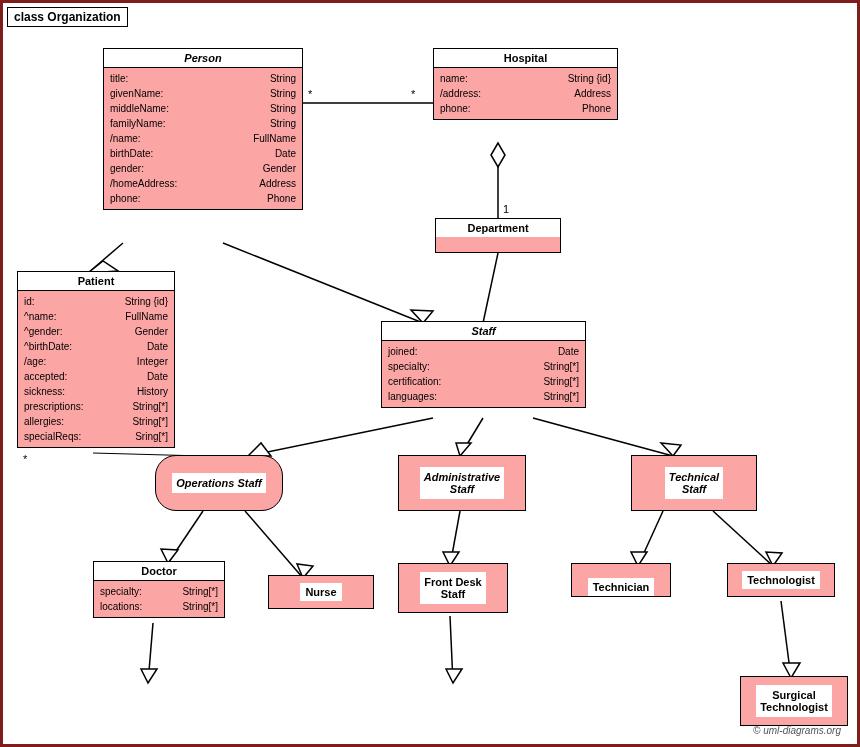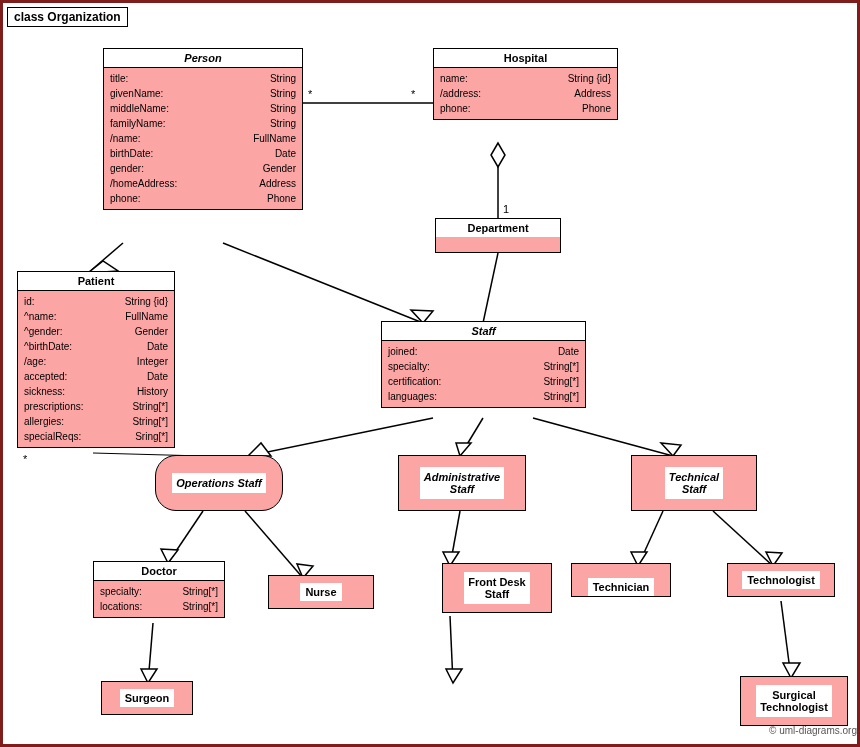--- a/index.html
+++ b/index.html
@@ -64,23 +64,24 @@
       position: absolute;
       top: 0; left: 0;
       width: 860px;
       height: 747px;
       pointer-events: none;
     }
 
     .copyright {
       position: absolute;
       bottom: 8px;
-      right: 0;
+      right: 16px;
       font-size: 10px;
       color: #555;
+      font-style: italic;
     }
   </style>
 </head>
 <body>
 
 <div id="canvas">
 
   <div class="diagram-title">class Organization</div>
 
   <svg class="lines">
@@ -298,35 +299,32 @@
           <span class="attr-name">locations:</span>
           <span class="attr-type">String[*]</span>
         </div>
     </div>
   </div>
 
   <div class="class-box" style="left:265px; top:572px; width:106px; height:34px; display:flex; align-items:center; justify-content:center;">
     <div class="class-title" style="border-bottom:none;">Nurse</div>
   </div>
 
-  <div class="class-box" style="left:395px; top:560px; width:110px; height:50px; display:flex; align-items:center; justify-content:center;margin-left:44px;">
+  <div class="class-box" style="left:395px; top:560px; width:110px; height:50px; display:flex; align-items:center; justify-content:center;">
     <div class="class-title" style="border-bottom:none; padding:4px;">Front Desk<br>Staff</div>
   </div>
 
   <div class="class-box" style="left:568px; top:560px; width:100px; height:34px; display:flex; align-items:center; justify-content:center;">
     <div class="class-title" style="border-bottom:none;margin-top:13px;">Technician</div>
   </div>
 
   <div class="class-box" style="left:724px; top:560px; width:108px; height:34px; display:flex; align-items:center; justify-content:center;">
     <div class="class-title" style="border-bottom:none;">Technologist</div>
   </div>
 
-  <div class="class-box" style="left:98px; top:678px; width:92px; height:34px; display:flex; align-items:center; justify-content:center;">
-    <div class="class-title" style="border-bottom:none;">Surgeon</div>
-  </div>
 
 
   <div class="class-box" style="left:737px; top:673px; width:108px; height:50px; display:flex; align-items:center; justify-content:center;">
     <div class="class-title" style="border-bottom:none; padding:4px; text-align:center;">Surgical<br>Technologist</div>
   </div>
 
   <div class="copyright">© uml-diagrams.org</div>
 </div>
 
 </body></html>

